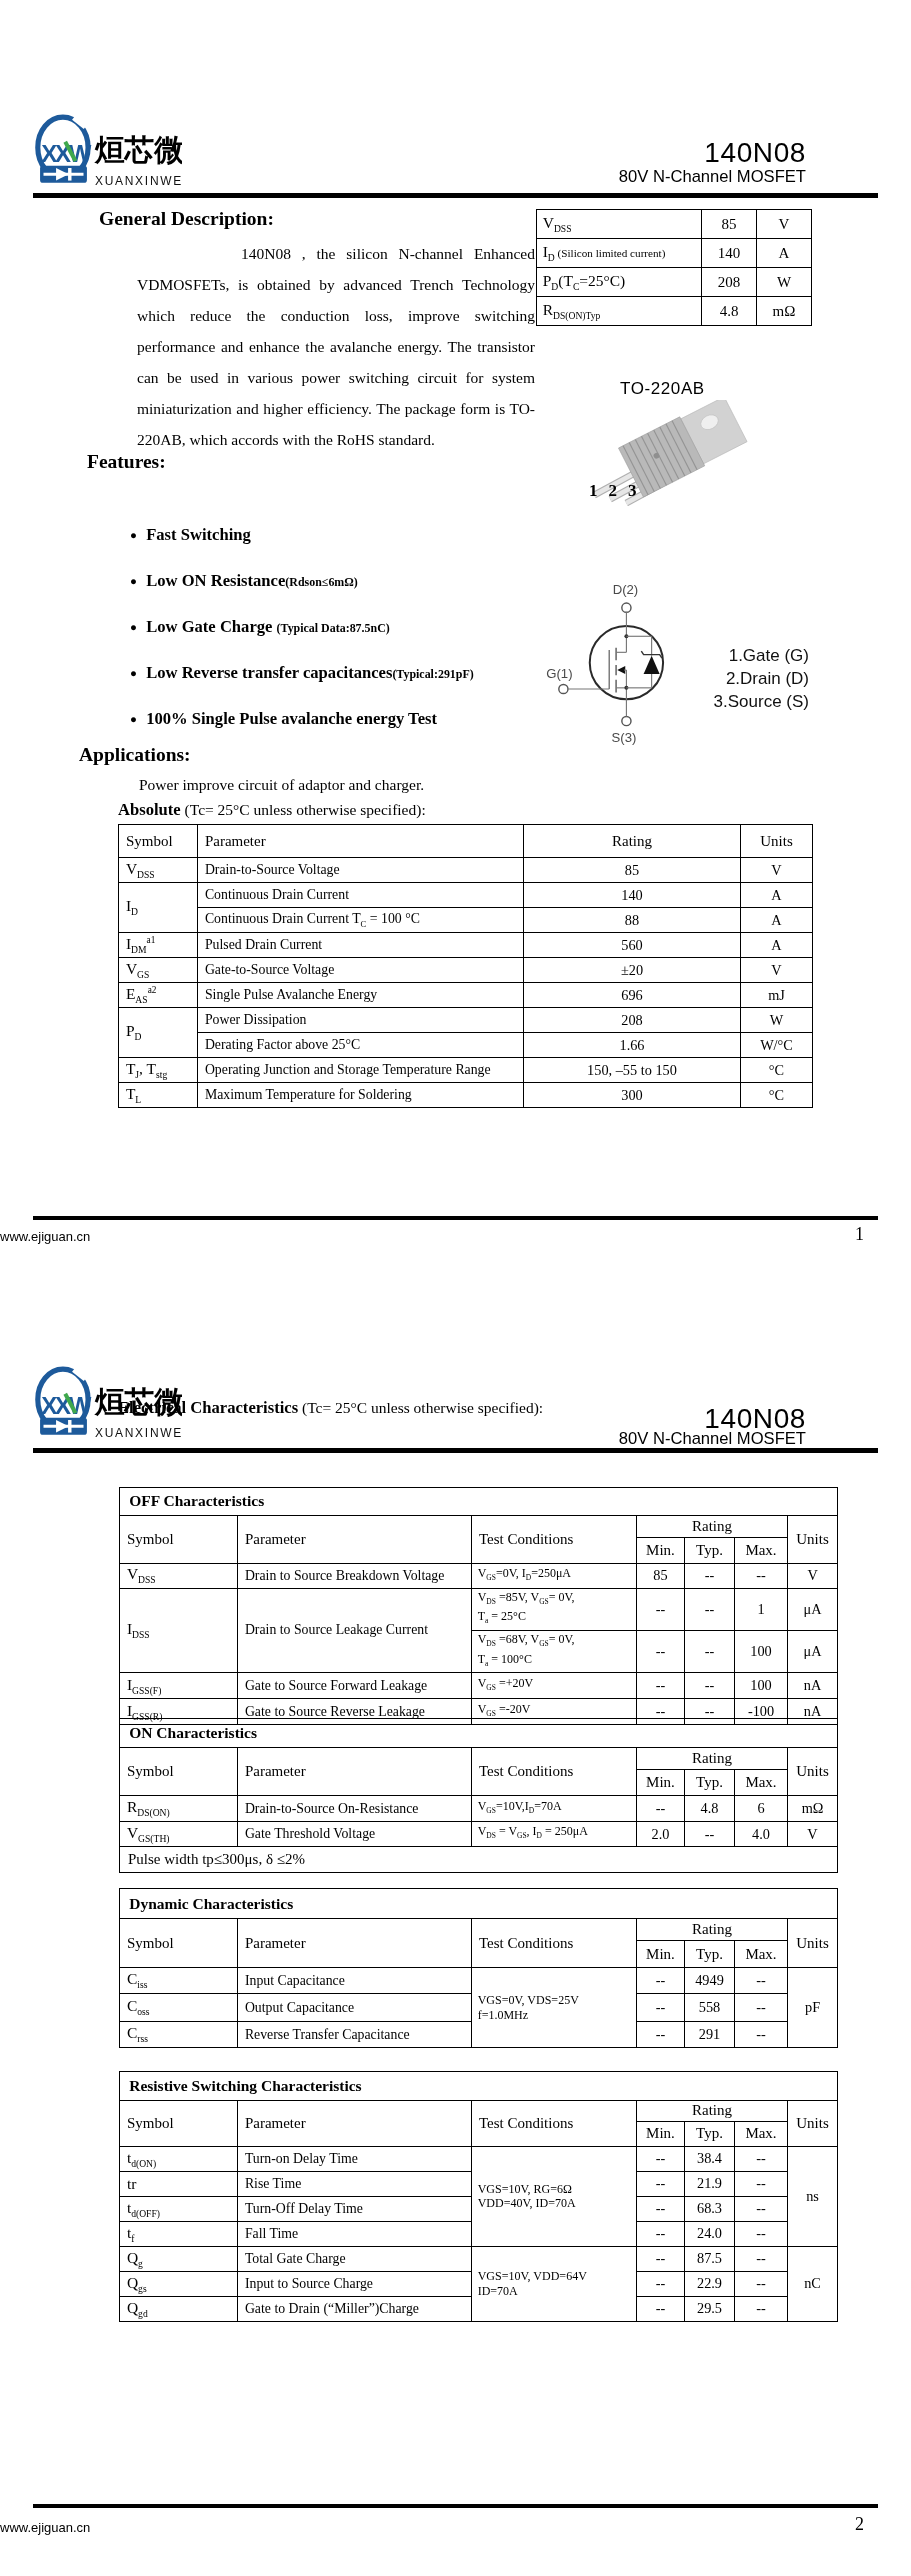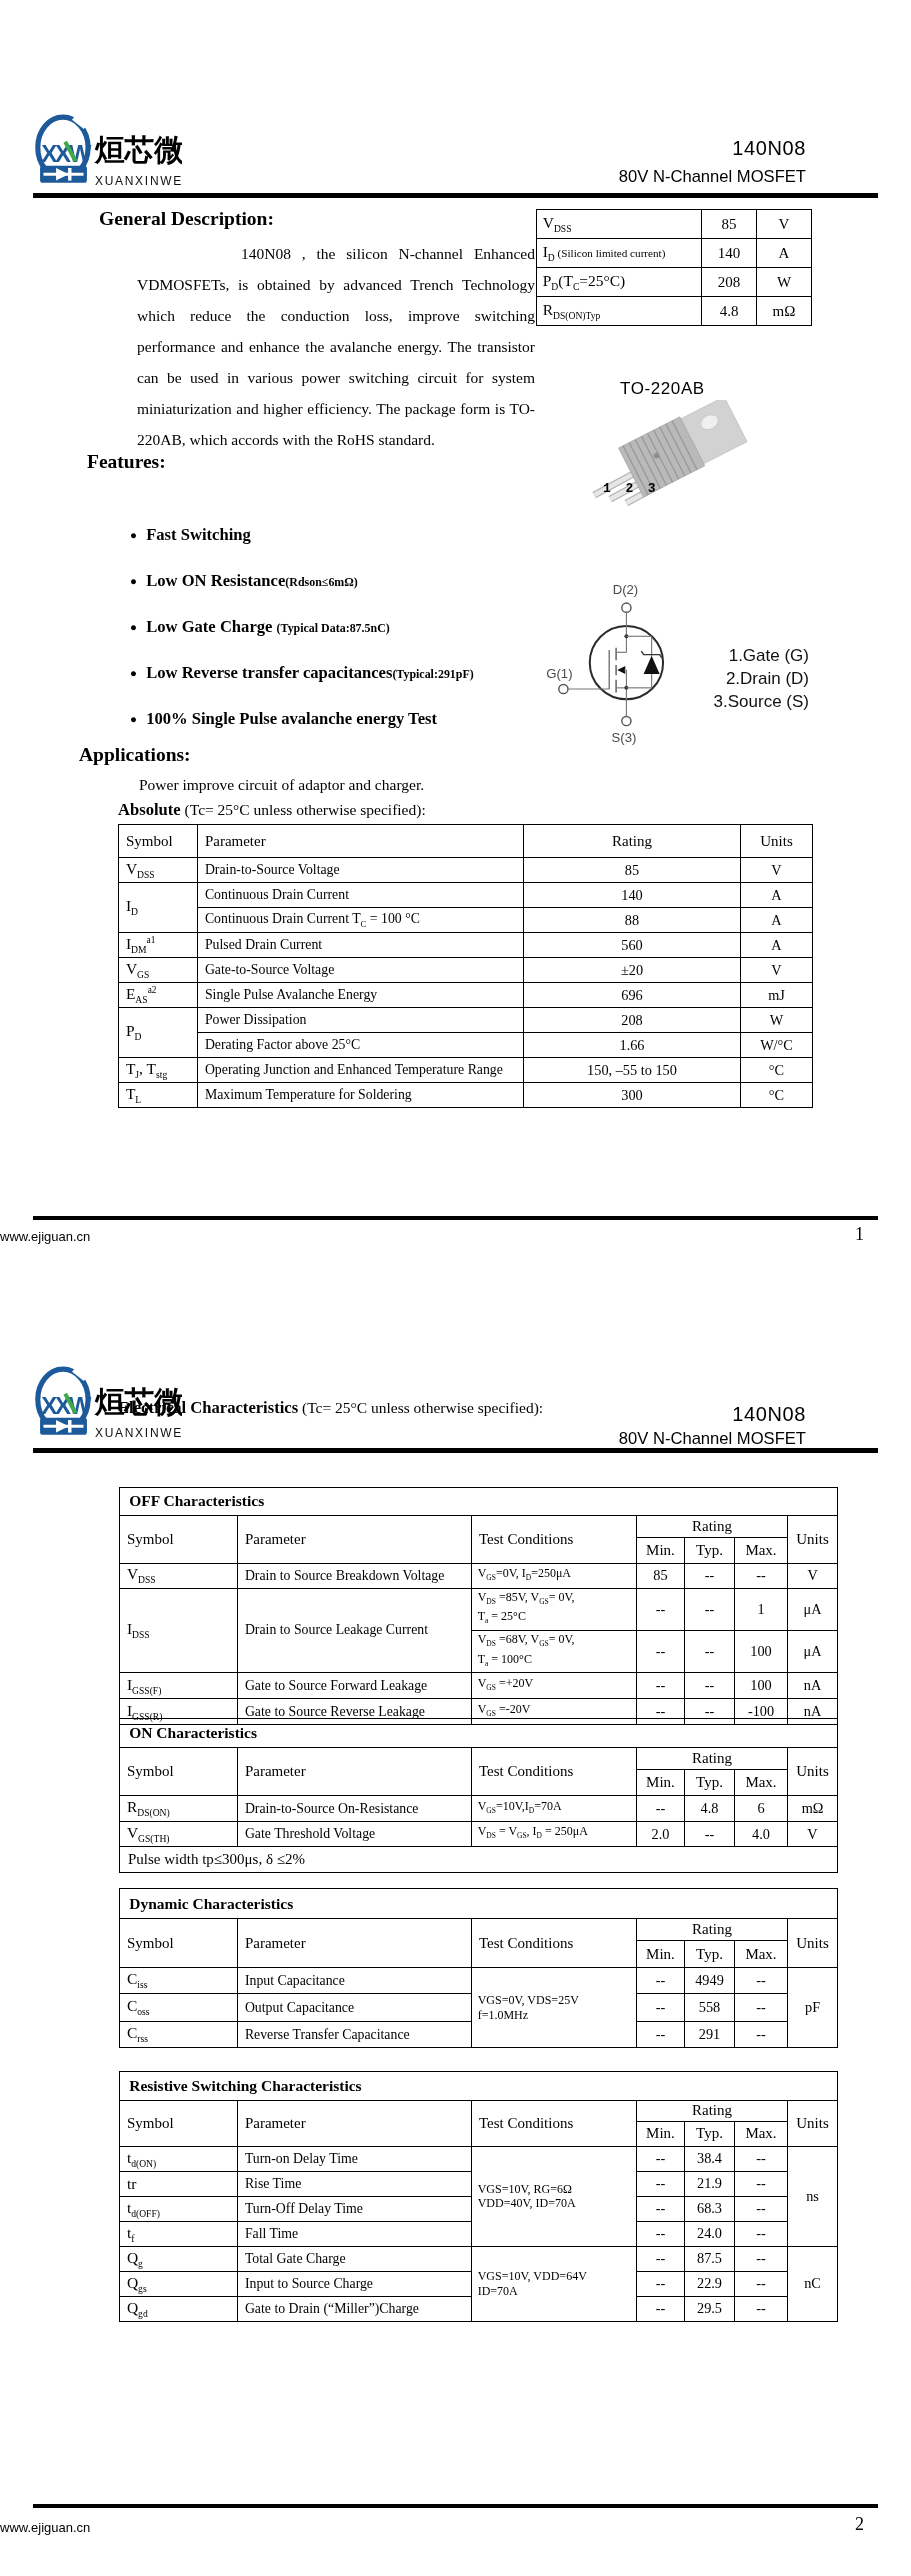--- a/index.html
+++ b/index.html
@@ -2,21 +2,21 @@
 <html style="font-size:9.2px"><head>
 <meta charset="utf-8">
 <style>
   html,body{margin:0;padding:0;background:#ffffff;}
   .sheet{position:relative;width:911px;height:2576px;background:#fff;overflow:hidden;
          font-family:"Liberation Serif","DejaVu Serif",serif;color:#000;}
   .abs{position:absolute;}
   .rule{position:absolute;left:33px;width:845px;height:4.6px;background:#000;}
   .frule{position:absolute;left:33px;width:845px;height:4px;background:#000;}
   .partno{position:absolute;right:105px;text-align:center;font-family:"Liberation Sans","DejaVu Sans",sans-serif;
-          font-size:20px;letter-spacing:0.6px;}
+          font-size:28px;letter-spacing:0.6px;}
   .subtitle{position:absolute;right:105px;text-align:right;font-family:"Liberation Sans","DejaVu Sans",sans-serif;
           font-size:16.6px;}
   .h1{position:absolute;font-weight:700;font-size:19.5px;}
   .gd-p{position:absolute;left:137px;top:238px;width:398px;font-size:15.5px;line-height:31px;
         text-align:justify;text-indent:104px;}
   .app-p{position:absolute;font-size:15.5px;}
   .sect-h{position:absolute;font-size:15.5px;}
   .sect-h b{font-size:16.6px;}
   
   table.tbl{border-collapse:collapse;table-layout:fixed;position:absolute;border:1.7px solid #000;}
@@ -41,22 +41,22 @@
   sup{font-size:60%;text-align:center;}
   .sm{font-size:72%;}
   
   .feat-list{position:absolute;left:130px;top:512px;list-style:none;margin:0;padding:0;}
   .feat-list li{height:46px;display:flex;align-items:center;font-weight:700;font-size:16.6px;}
   .feat-list .blt{font-size:11.5px;margin-right:9.2px;}
   .pinlist{position:absolute;right:102px;top:644px;width:184px;text-align:right;
            font-family:"Liberation Sans","DejaVu Sans",sans-serif;font-size:17px;line-height:23px;color:#111;}
   .pkg-title{position:absolute;left:620px;top:379px;font-family:"Liberation Sans","DejaVu Sans",sans-serif;
              font-size:17px;letter-spacing:0.6px;}
-  .pkg-pins{position:absolute;left:603px;top:481px;font-family:Liberation Mono, monospace;
-            font-weight:700;font-size:13px;letter-spacing:3.4px;}
+  .pkg-pins{position:absolute;left:589px;top:481px;font-family:Liberation Serif, serif;
+            font-weight:700;font-size:17px;letter-spacing:3.4px;}
   .url{position:absolute;left:0;width:100%;
        font-family:"Liberation Sans","DejaVu Sans",sans-serif;font-size:13px;}
   .pn{position:absolute;left:855px;font-size:18px;}
   .logo-svg{position:absolute;width:149px;height:80px;}
   .l1{left:33px;top:112px;} .l2{left:33px;top:1364px;}
 </style>
 </head>
 <body>
 
 <div class="sheet">
@@ -257,21 +257,21 @@
       <td class="ctr">208</td>
       <td class="ctr">W</td>
         </tr>
     <tr>
       <td class="par">Derating Factor above 25°C</td>
       <td class="ctr">1.66</td>
       <td class="ctr">W/°C</td>
         </tr>
     <tr>
       <td class="sym">T<sub>J</sub>,  T<sub>stg</sub></td>
-      <td class="par">Operating Junction and Enhanced Temperature Range</td>
+      <td class="par">Operating Junction and Storage Temperature Range</td>
       <td class="ctr">150, –55 to 150</td>
       <td class="ctr">°C</td>
         </tr>
     <tr>
       <td class="sym">T<sub>L</sub></td>
       <td class="par">Maximum Temperature for Soldering</td>
       <td class="ctr">300</td>
       <td class="ctr">°C</td>
         </tr>
   </tbody>

